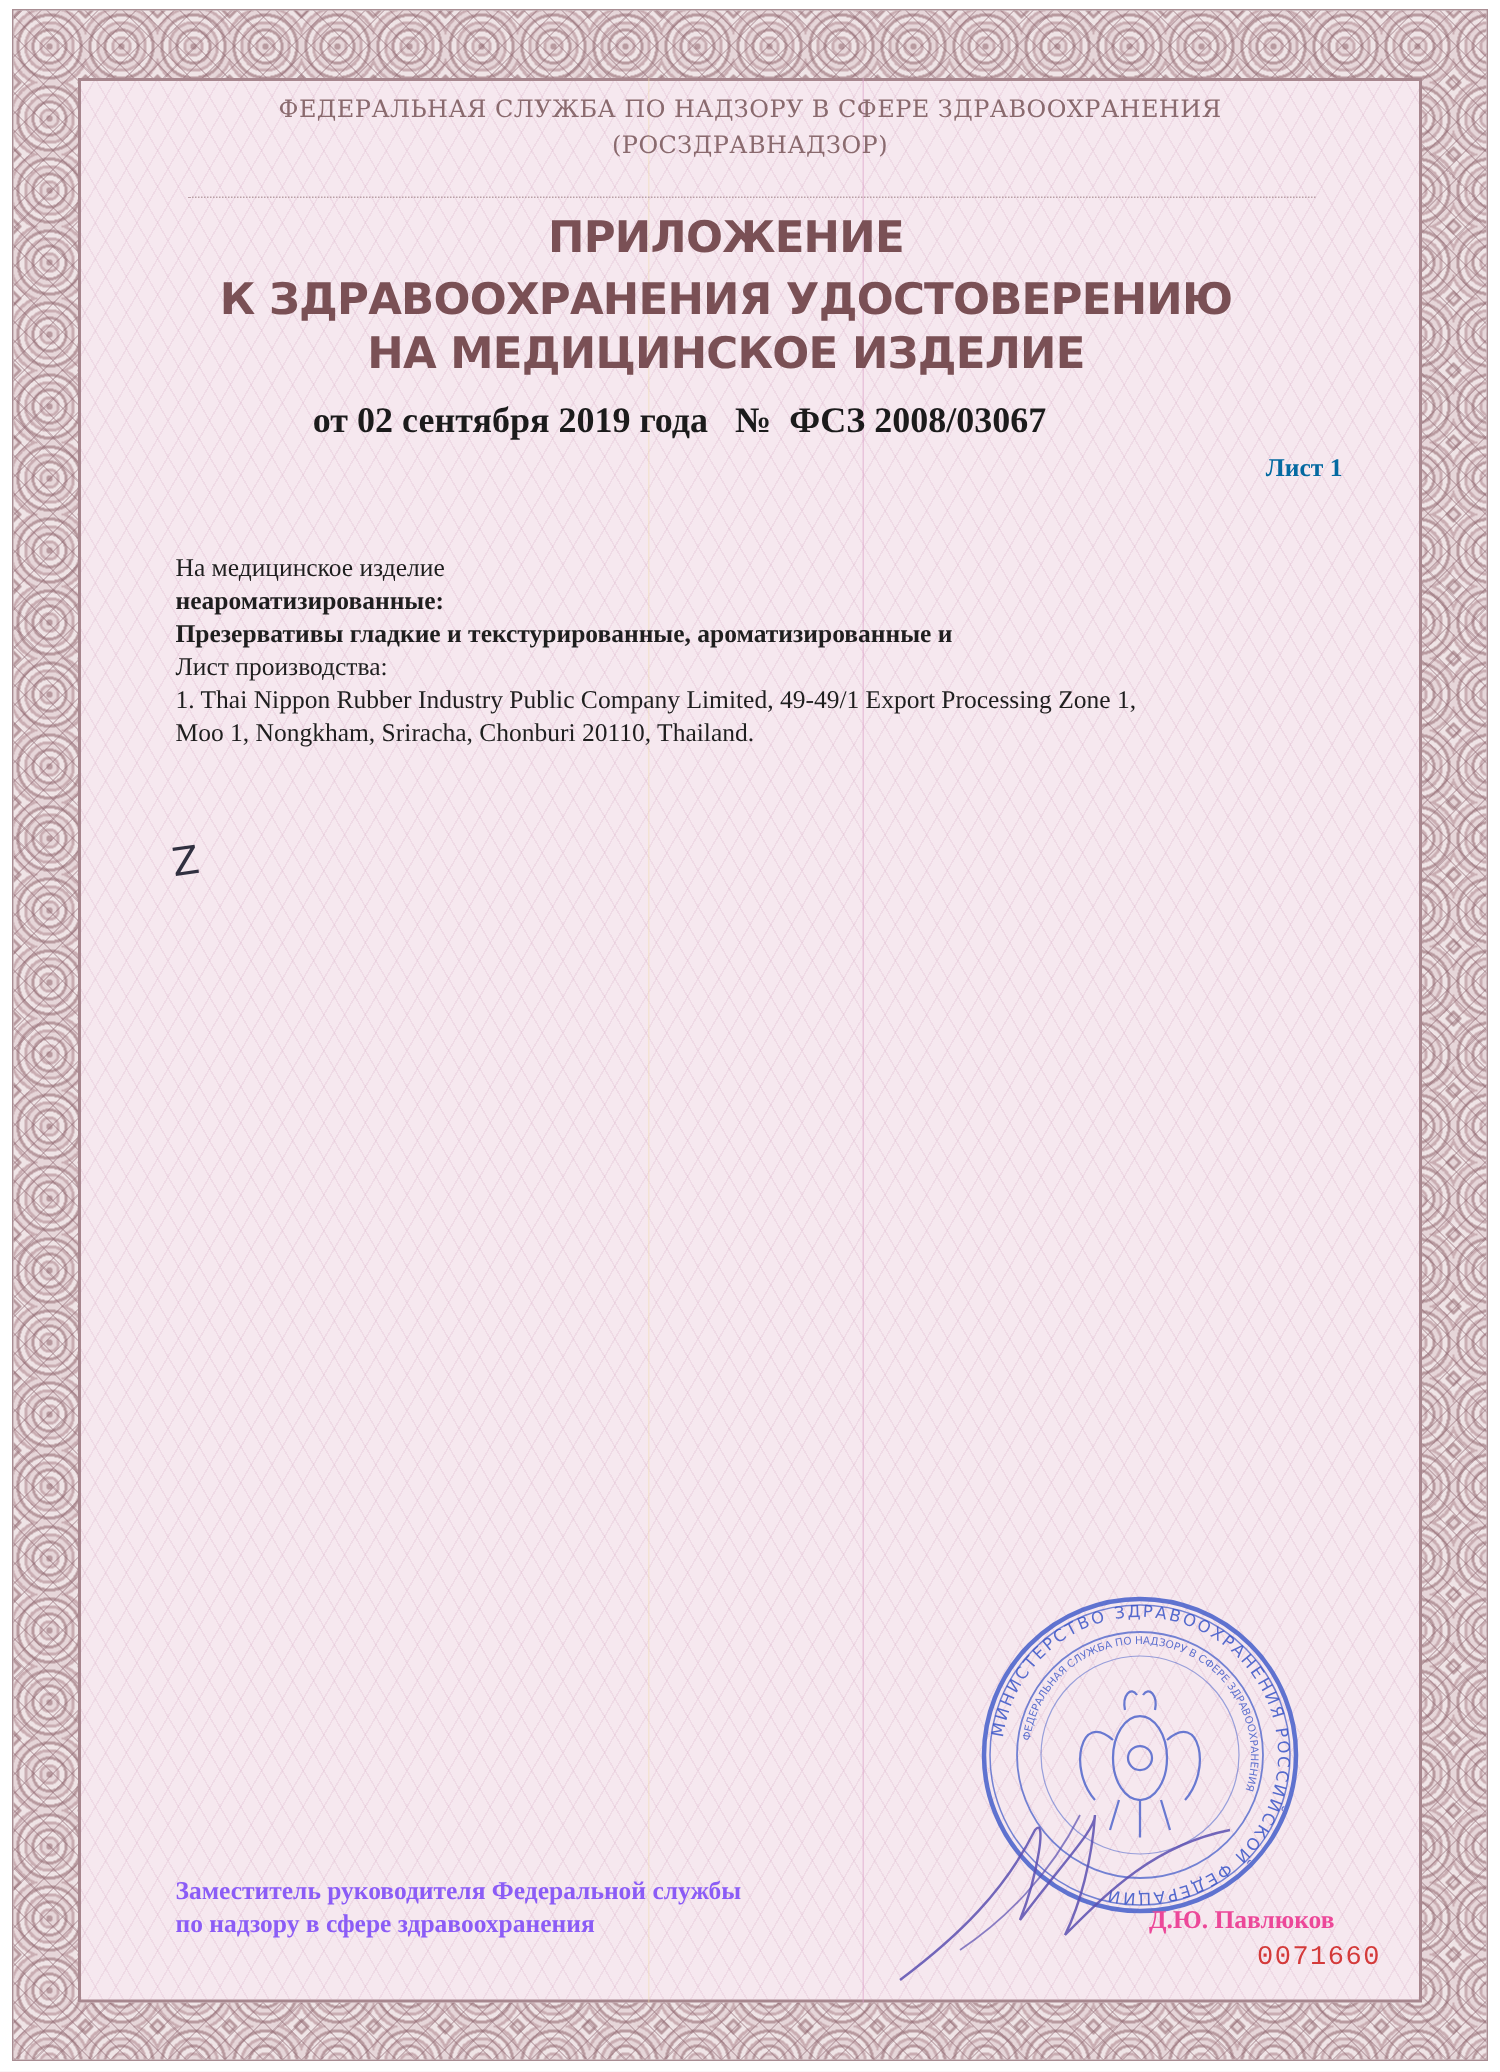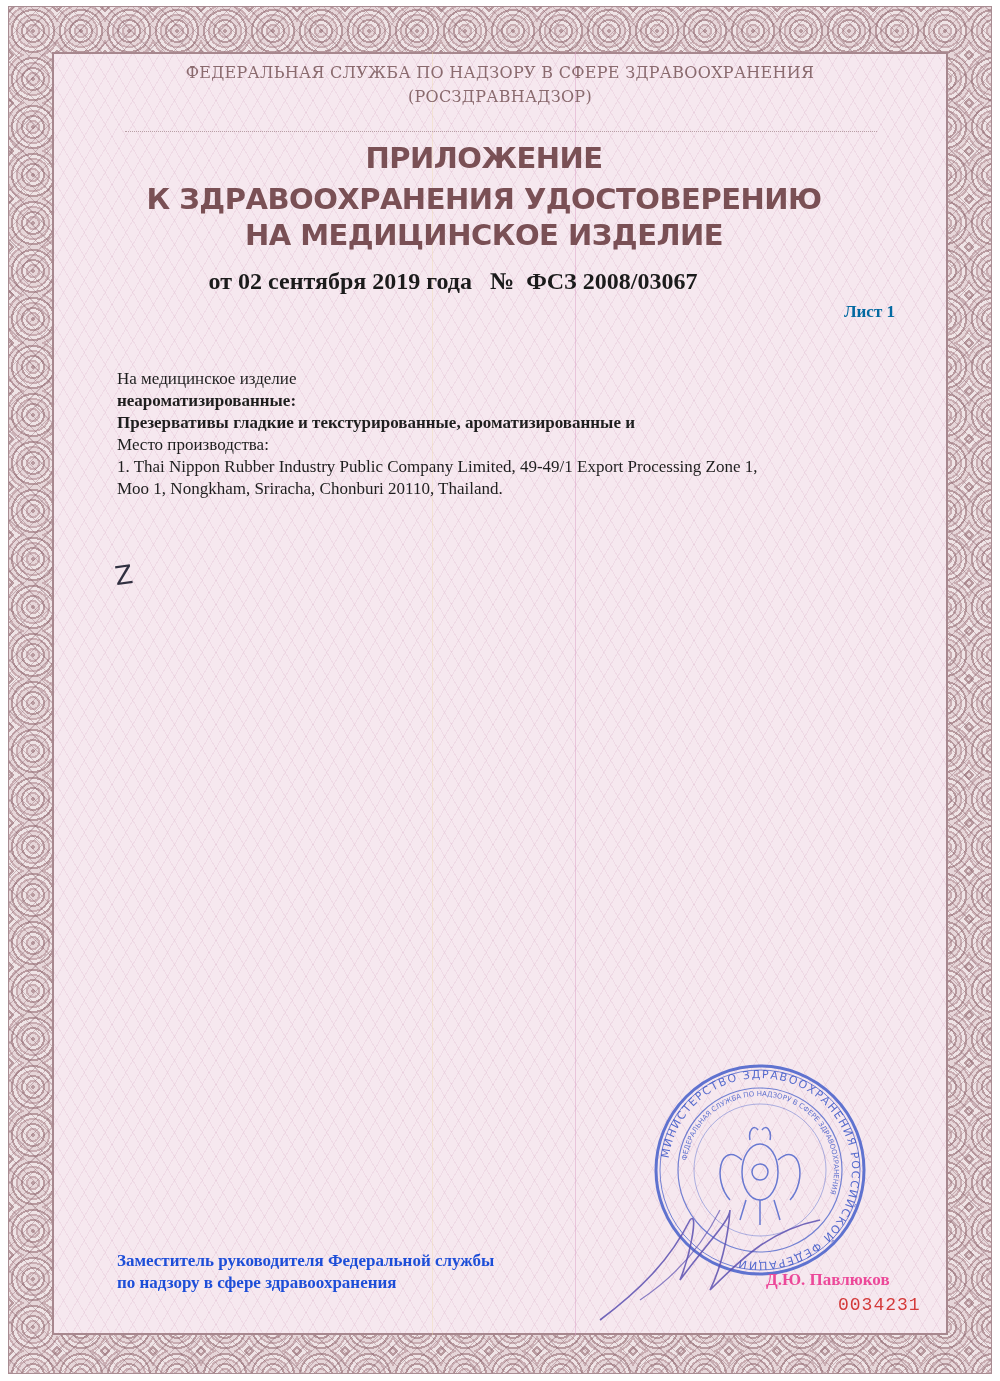--- a/index.html
+++ b/index.html
@@ -35,21 +35,21 @@
   .agency.l2 { top:87px; }
   .rule { position:absolute; left:125px; width:752px; top:131px; height:0; border-top:1px dotted #b9a0a6; }
   .title { position:absolute; left:0; width:968px; text-align:center; color:#7a5055; font-family:"DejaVu Sans", sans-serif; font-weight:bold; font-size:29px; letter-spacing:-0.5px; }
   .t1 { top:141px; } .t2 { top:182px; } .t3 { top:218px; }
   .dateline { position:absolute; left:0; width:820px; top:268px; text-align:center; font-family:"Liberation Serif", serif; font-weight:bold; font-size:24px; color:#1b1b1b;margin-left:43px; }
   .dateline span { white-space:pre; }
   .sheet { position:absolute; right:105px; top:302px; font-weight:bold; font-size:17px; color:#0369a1; }
   .body-text { position:absolute; left:117px; top:368px; width:830px; font-size:17px; line-height:22px; color:#1e1e1e; }
   .body-text .b { font-weight:bold; }
   .mark { position:absolute; left:115px; top:560px; font-family:"DejaVu Sans", sans-serif; font-size:26px; color:#303040; transform:rotate(-8deg); }
-  .signer { position:absolute; left:117px; top:1250px; font-weight:bold; font-size:17px; line-height:22px; color:#1d4ed8; }
+  .signer { position:absolute; left:117px; top:1250px; font-weight:bold; font-size:17px; line-height:22px; color:#8b5cf6; }
   .signer-name { position:absolute; left:766px; top:1270px; font-weight:bold; font-size:17px; color:#ec4899; }
   .serial { position:absolute; left:838px; top:1295px; font-family:"Liberation Mono", monospace; font-size:18px; color:#d43a3a; letter-spacing:1px; }
   .stamp { position:absolute; left:650px; top:1060px; width:220px; height:220px; }
   .signature { position:absolute; left:580px; top:1180px; width:260px; height:150px; }
 </style>
 </head>
 <body>
 
 <div class="frame"></div>
 <div class="panel"></div>
@@ -67,21 +67,21 @@
 <div class="dateline">
   <span>от</span><span> </span><span>02 сентября 2019 года</span><span>   </span><span>№</span><span>  </span><span>ФСЗ 2008/03067</span>
 </div>
 
 <div class="sheet">Лист 1</div>
 
 <div class="body-text">
   <div>На медицинское изделие</div>
   <div class="b">неароматизированные:</div>
   <div class="b">Презервативы гладкие и текстурированные, ароматизированные и</div>
-  <div>Место производства:</div>
+  <div>Лист производства:</div>
   <div>1. Thai Nippon Rubber Industry Public Company Limited, 49-49/1 Export Processing Zone 1,</div>
   <div>Moo 1, Nongkham, Sriracha, Chonburi 20110, Thailand.</div>
 </div>
 
 <div class="mark">Z</div>
 
 <svg class="stamp" viewBox="0 0 220 220">
   <defs>
     <path id="outerArc" d="M110,110 m-92,0 a92,92 0 1,1 184,0 a92,92 0 1,1 -184,0"></path>
     <path id="innerArc" d="M110,110 m-74,0 a74,74 0 1,1 148,0 a74,74 0 1,1 -148,0"></path>
@@ -108,13 +108,13 @@
 <svg class="signature" viewBox="0 0 260 150">
   <path d="M20,140 C60,110 90,80 110,40 C118,30 112,70 100,100 C130,60 150,40 150,30 C148,60 140,90 130,110 C160,80 190,50 240,40" fill="none" stroke="#5a4fb0" stroke-width="1.6" opacity="0.85"></path>
   <path d="M60,120 C90,100 120,70 140,30" fill="none" stroke="#5a4fb0" stroke-width="1.2" opacity="0.7"></path>
 </svg>
 
 <div class="signer">
   <div>Заместитель руководителя Федеральной службы</div>
   <div>по надзору в сфере здравоохранения</div>
 </div>
 <div class="signer-name">Д.Ю. Павлюков</div>
-<div class="serial">0034231</div>
+<div class="serial">0071660</div>
 
 </body></html>

